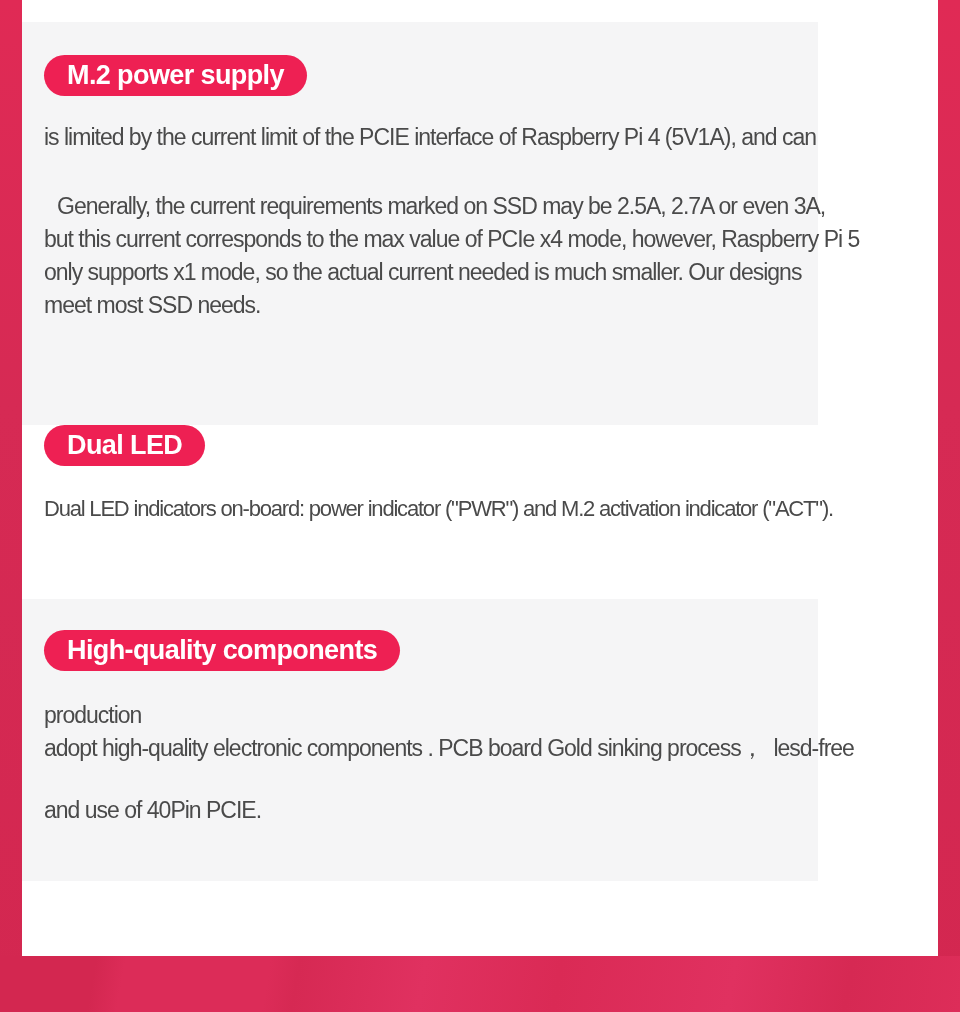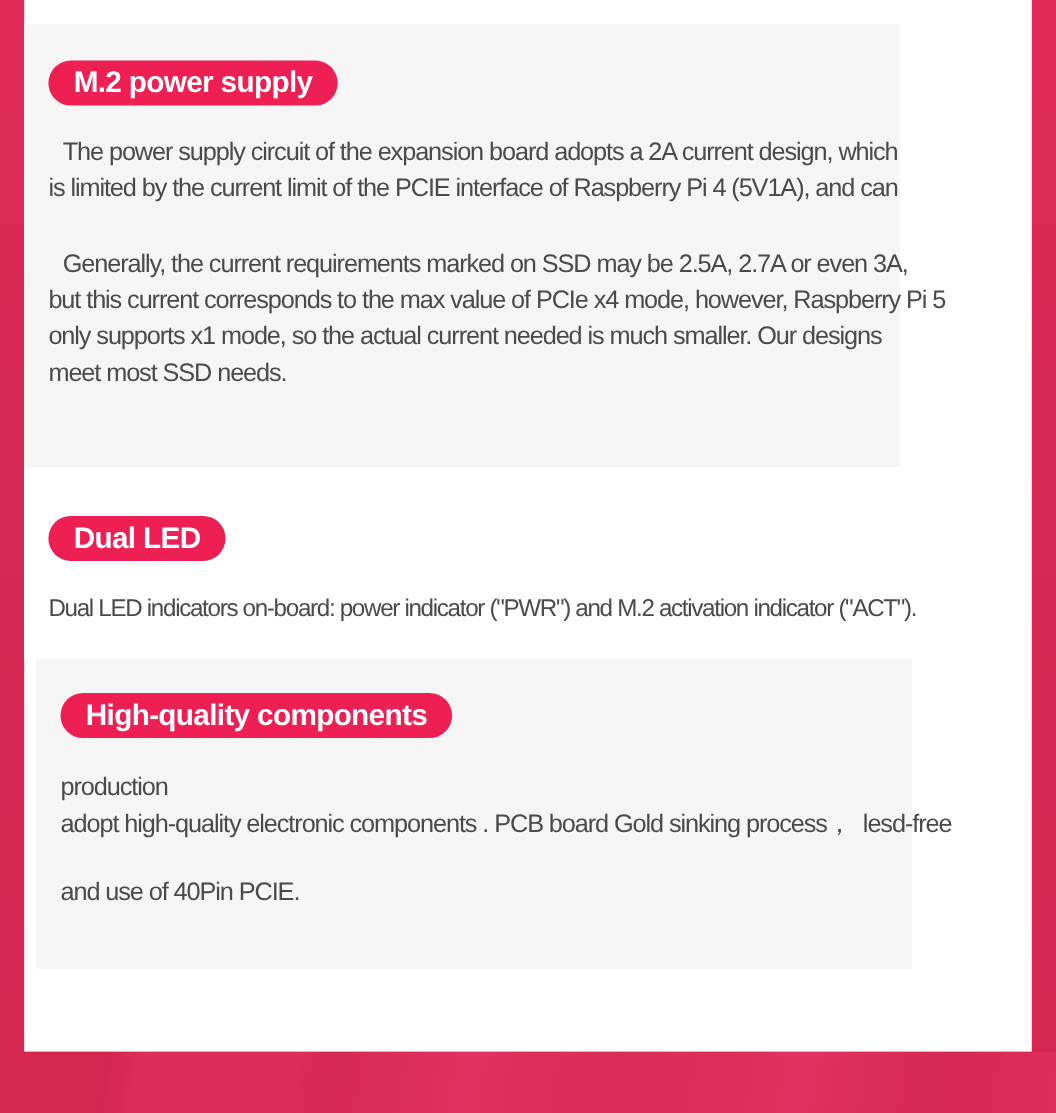--- a/index.html
+++ b/index.html
@@ -18,35 +18,35 @@
   .side-strip.right { right: 0; }
   .card {
     position: absolute; left: 22px; width: 796px;
     box-sizing: border-box;
     padding-left: 22px; padding-right: 18px;
   }
   .card.gray  { background: #f5f5f6; }
   .card.white { background: #ffffff; }
   #card-1 { top: 22px;  height: 403px; }
   #card-2 { top: 425px; height: 174px; }
-  #card-3 { top: 599px; height: 282px; margin-left: 11px; }
+  #card-3 { top: 599px; height: 282px; }
   .badge {
     display: inline-block;
     background: #ee2053;
     color: #ffffff;
     font-weight: bold;
     font-size: 27px;
     letter-spacing: -0.6px;
     line-height: 41px;
     padding: 0 23px;
     border-radius: 21px;
     white-space: nowrap;
   }
   #card-1 .badge { margin-top: 33px; }
-  #card-2 .badge { margin-top: 44px; }
+  #card-2 .badge { }
   #card-3 .badge { margin-top: 31px; }
   .para { margin: 0; }
   #card-1 .para-1 { margin-top: 25px; }
   #card-1 .para-2 { margin-top: 36px; }
   #card-2 .para-1 { margin-top: 26px; }
   #card-3 .para-1 { margin-top: 28px; }
   #card-3 .para-2 { margin-top: 29px; }
   .line {
     color: #4a4a4a;
     font-size: 23px;
@@ -72,21 +72,20 @@
 <body>
 
 <div class="side-strip left"></div>
 <div class="side-strip right"></div>
 
 <div id="card-1" class="card gray">
   <div>
     <span class="badge">M.2 power supply</span>
   </div>
   <div class="para para-1">
-    <div class="line first">The power supply circuit of the expansion board adopts a 2A current design, which</div>
     <div class="line">is limited by the current limit of the PCIE interface of Raspberry Pi 4 (5V1A), and can</div>
   </div>
   <div class="para para-2">
     <div class="line first">Generally, the current requirements marked on SSD may be 2.5A, 2.7A or even 3A,</div>
     <div class="line">but this current corresponds to the max value of PCIe x4 mode, however, Raspberry Pi 5</div>
     <div class="line">only supports x1 mode, so the actual current needed is much smaller. Our designs</div>
     <div class="line">meet most SSD needs.</div>
   </div>
 </div>
 

